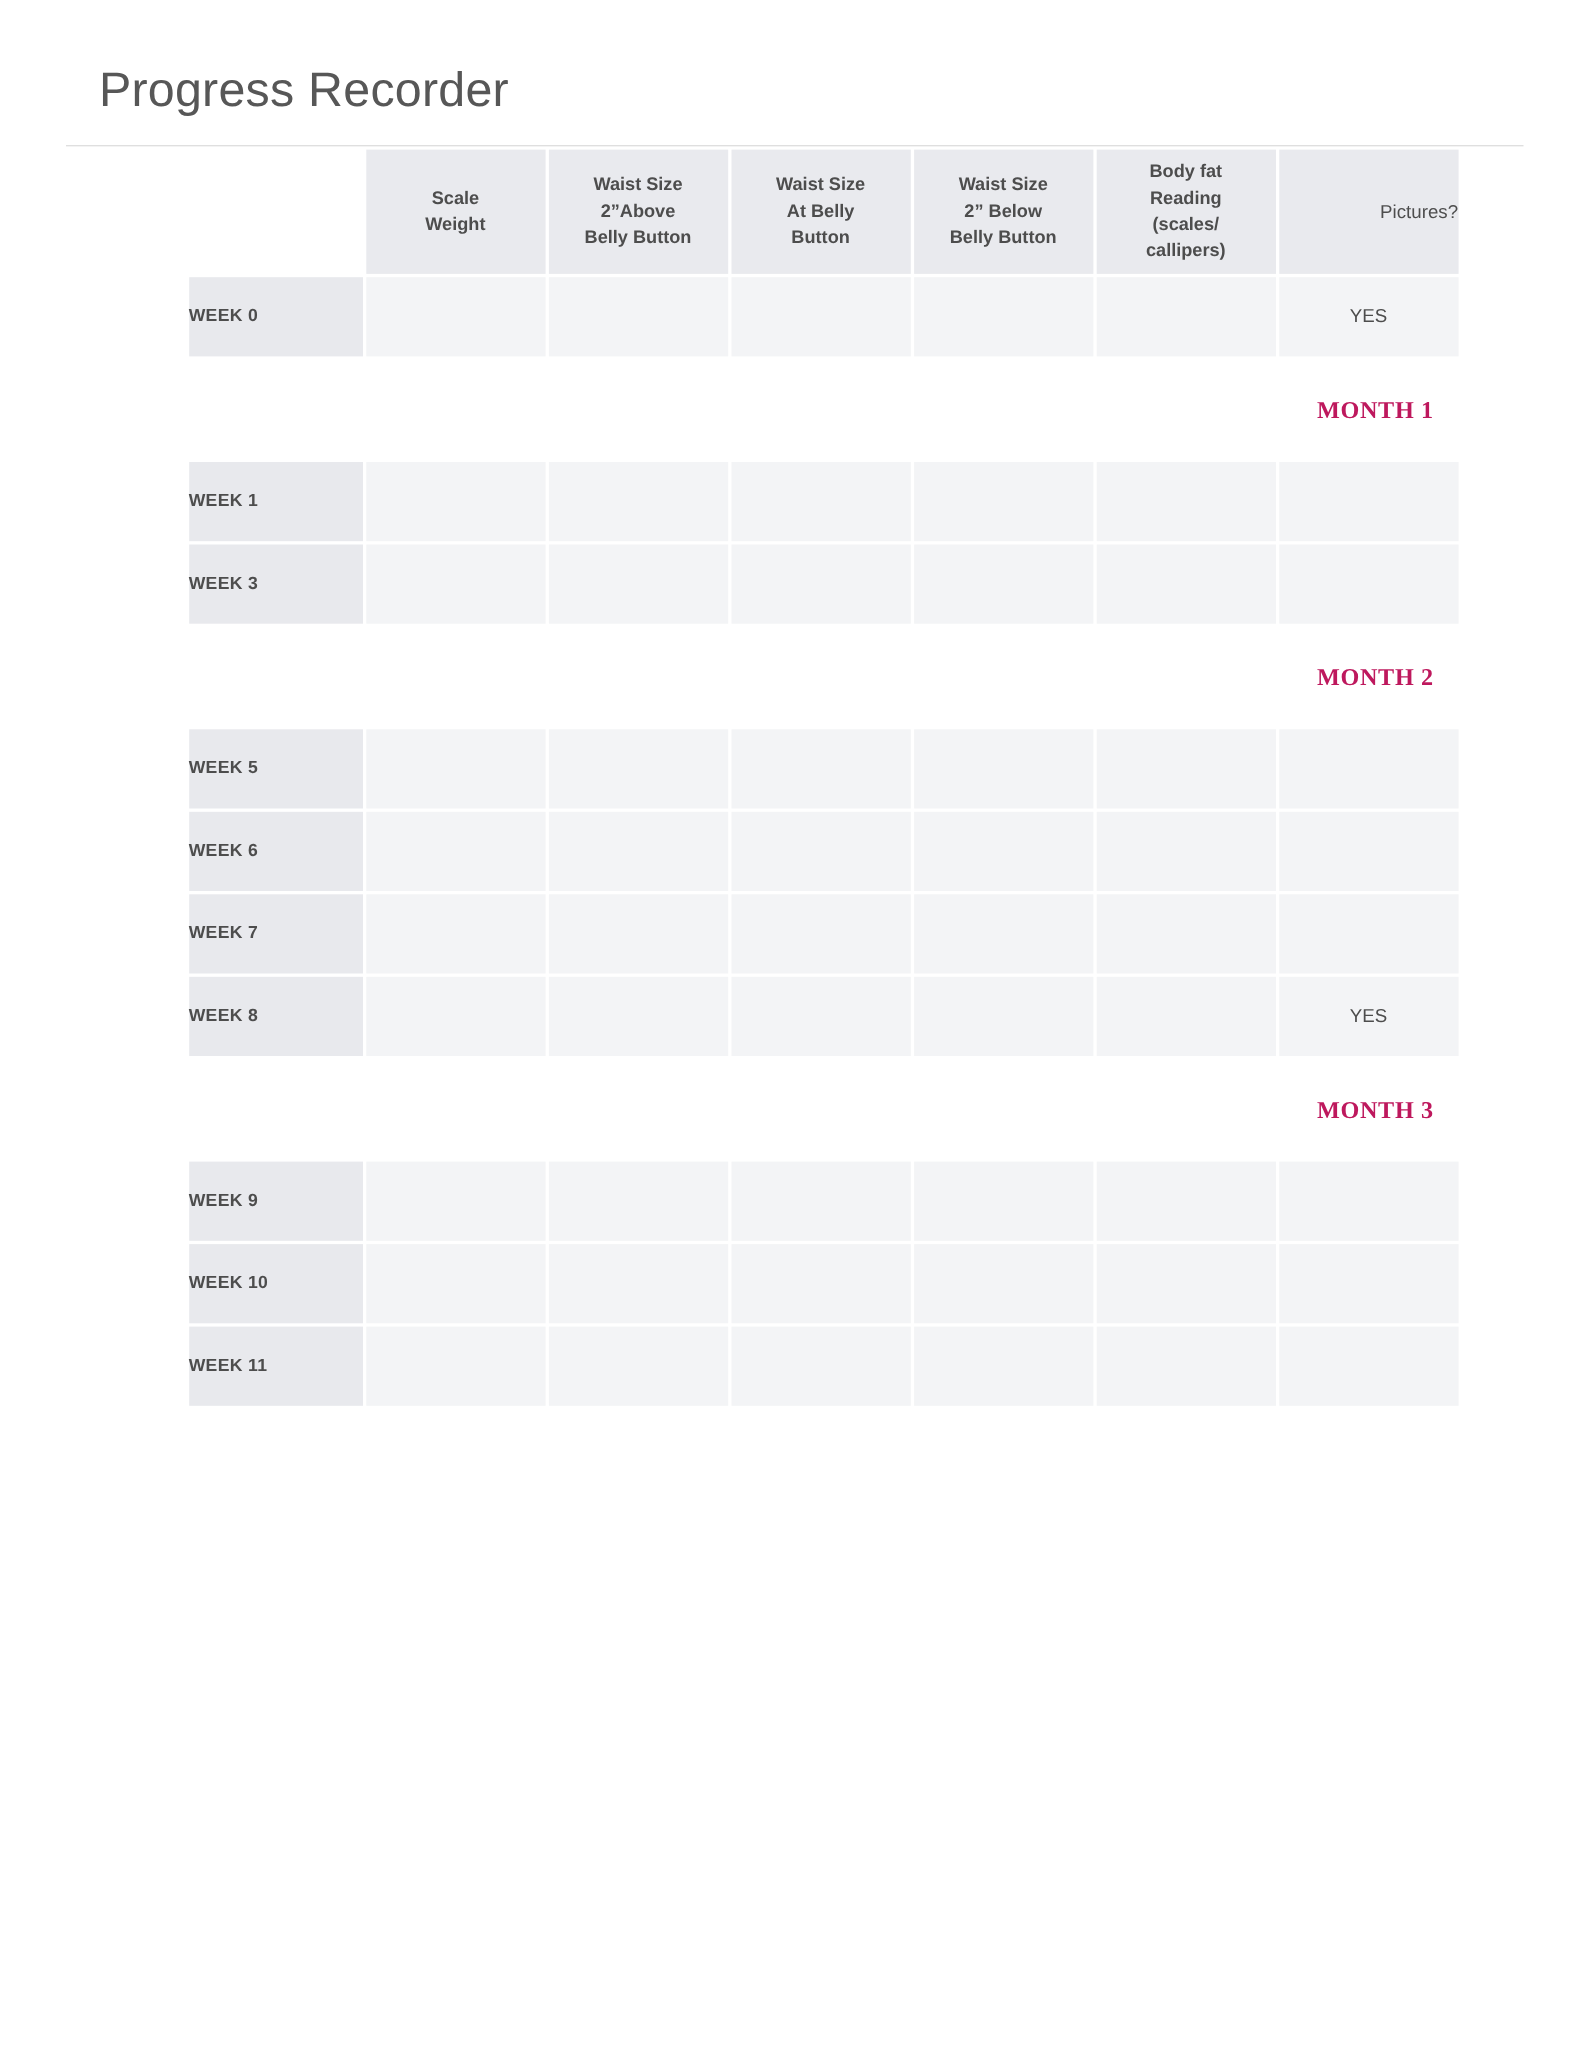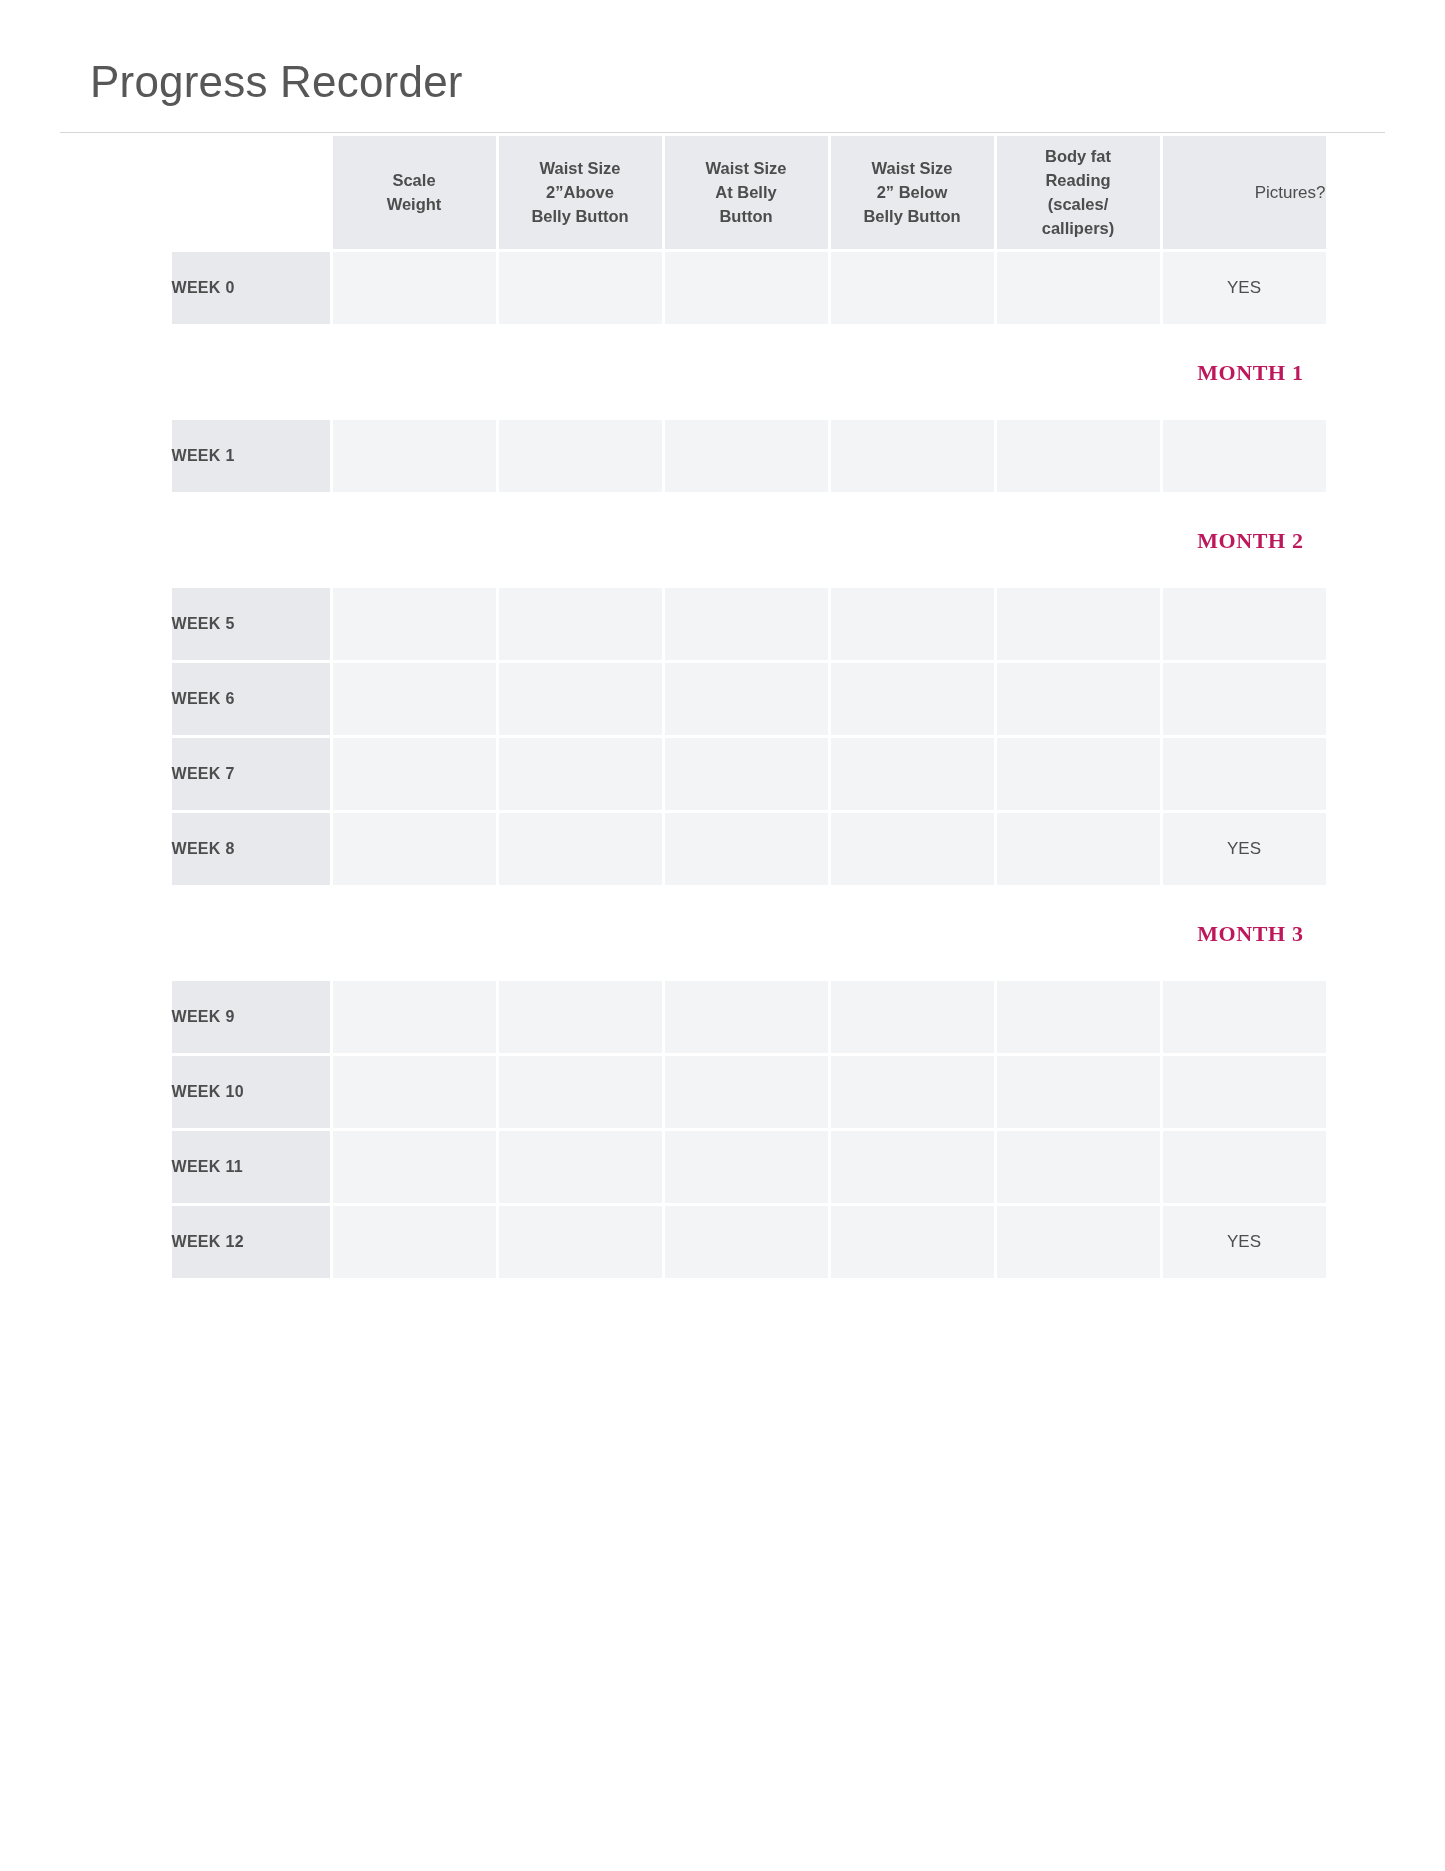--- a/index.html
+++ b/index.html
@@ -170,20 +170,29 @@
           <tbody>
             <tr>
               <td class="week-label">WEEK 1</td>
               <td class="data-cell"></td>
               <td class="data-cell"></td>
               <td class="data-cell"></td>
               <td class="data-cell"></td>
               <td class="data-cell"></td>
               <td class="data-cell"></td>
             </tr>
+            <tr>
+              <td class="week-label">WEEK 3</td>
+              <td class="data-cell"></td>
+              <td class="data-cell"></td>
+              <td class="data-cell"></td>
+              <td class="data-cell"></td>
+              <td class="data-cell"></td>
+              <td class="data-cell"></td>
+            </tr>
           </tbody>
         </table>
         <div class="month-heading">MONTH 2</div>
         <table class="grid">
           <colgroup>
             <col class="c-label">
             <col class="c-data">
             <col class="c-data">
             <col class="c-data">
             <col class="c-data">
@@ -260,28 +269,19 @@
               <td class="data-cell"></td>
             </tr>
             <tr>
               <td class="week-label">WEEK 11</td>
               <td class="data-cell"></td>
               <td class="data-cell"></td>
               <td class="data-cell"></td>
               <td class="data-cell"></td>
               <td class="data-cell"></td>
               <td class="data-cell"></td>
-            </tr>
-            <tr>
-              <td class="week-label">WEEK 12</td>
-              <td class="data-cell"></td>
-              <td class="data-cell"></td>
-              <td class="data-cell"></td>
-              <td class="data-cell"></td>
-              <td class="data-cell"></td>
-              <td class="data-cell">YES</td>
             </tr>
           </tbody>
         </table>
       </div>
   </div>
 
 </div>
 
 </body></html>

